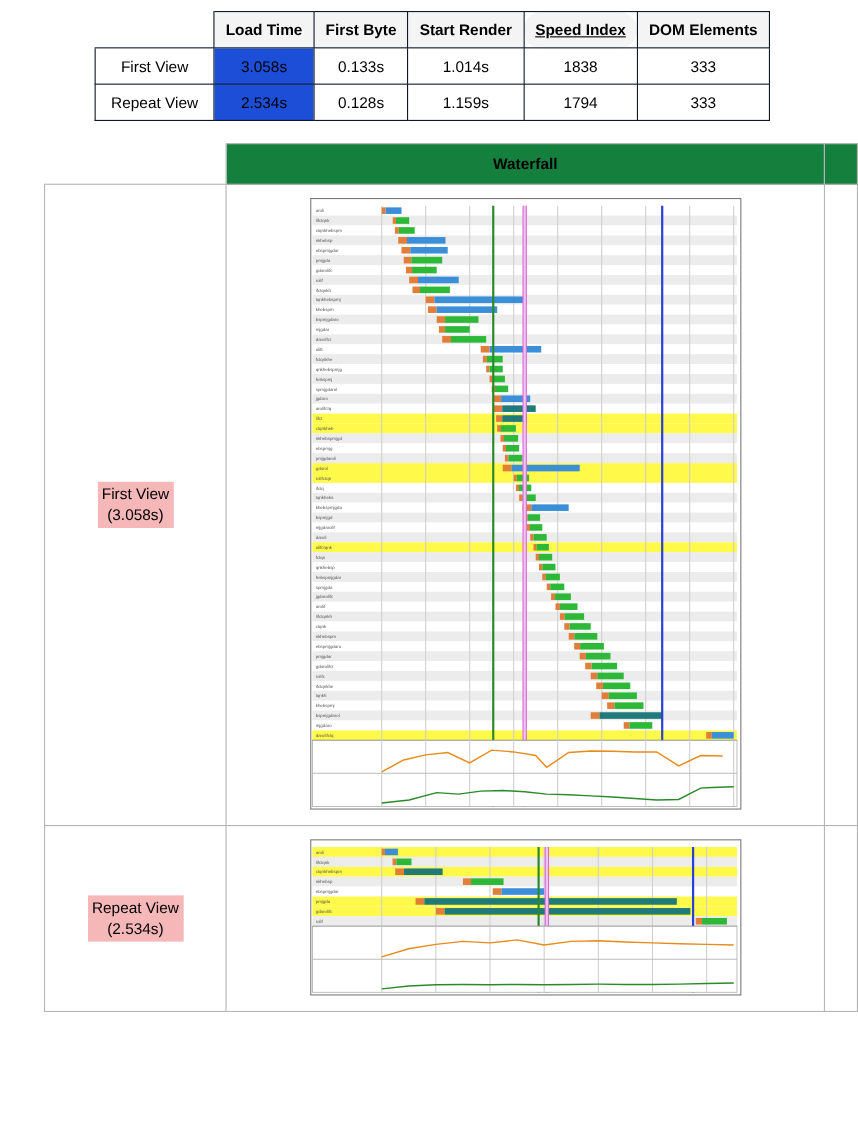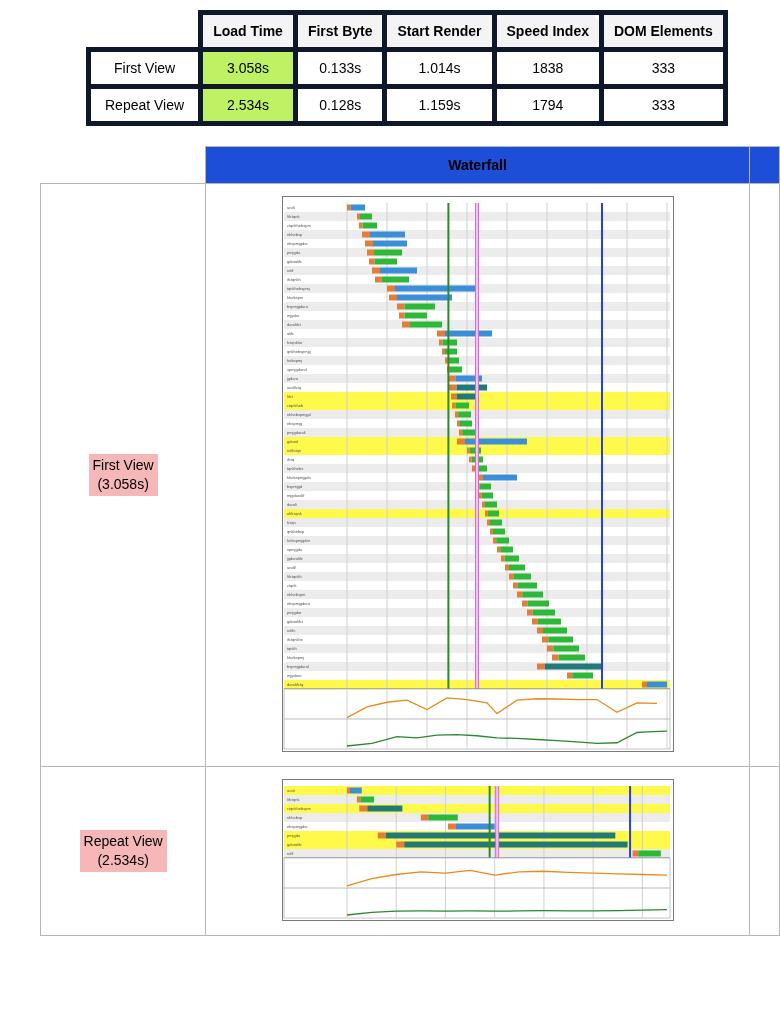--- a/index.html
+++ b/index.html
@@ -12,54 +12,55 @@
   }
   table {
     border-collapse: collapse;
   }
   
   .metrics {
     margin-left: 86px;
     margin-bottom: 20px;
   }
   .metrics th, .metrics td {
-    border: 5px solid #0f172a;
+    border: 1px solid #0f172a;
     padding: 8px 10px;
     text-align: center;
     white-space: nowrap;
   }
   .metrics th {
     background: #f4f4f4;
     font-weight: bold;
   }
   .metrics th.speed-index {
+    text-decoration: underline;
     border-radius: 16px;
   }
   .metrics td.rowlabel {
     background: #fff;
     padding: 8px 14px;
   }
   .metrics td.hl {
-    background: #bef264;
+    background: #1d4ed8;
   }
   .metrics th.corner {
     border-top: none;
     border-left: none;
     background: #fff;
   }
 
   
   .wf-outer {
     margin-left: 40px;
   }
   .wf-outer th, .wf-outer td {
     border: 1px solid #b5b5b5;
   }
   .wf-outer th {
-    background: #1d4ed8;
+    background: #15803d;
     font-weight: bold;
     padding: 10px 4px;
     text-align: center;
   }
   .wf-outer td.side {
     width: 176px;
     text-align: center;
     vertical-align: middle;
   }
   .wf-outer td.side .lbl {

